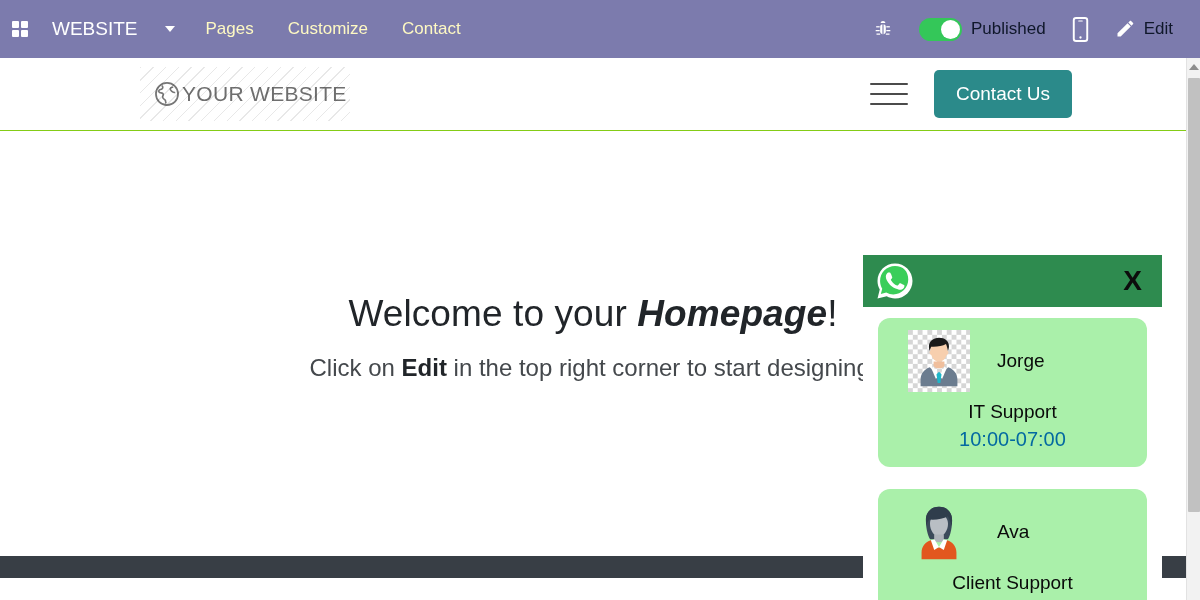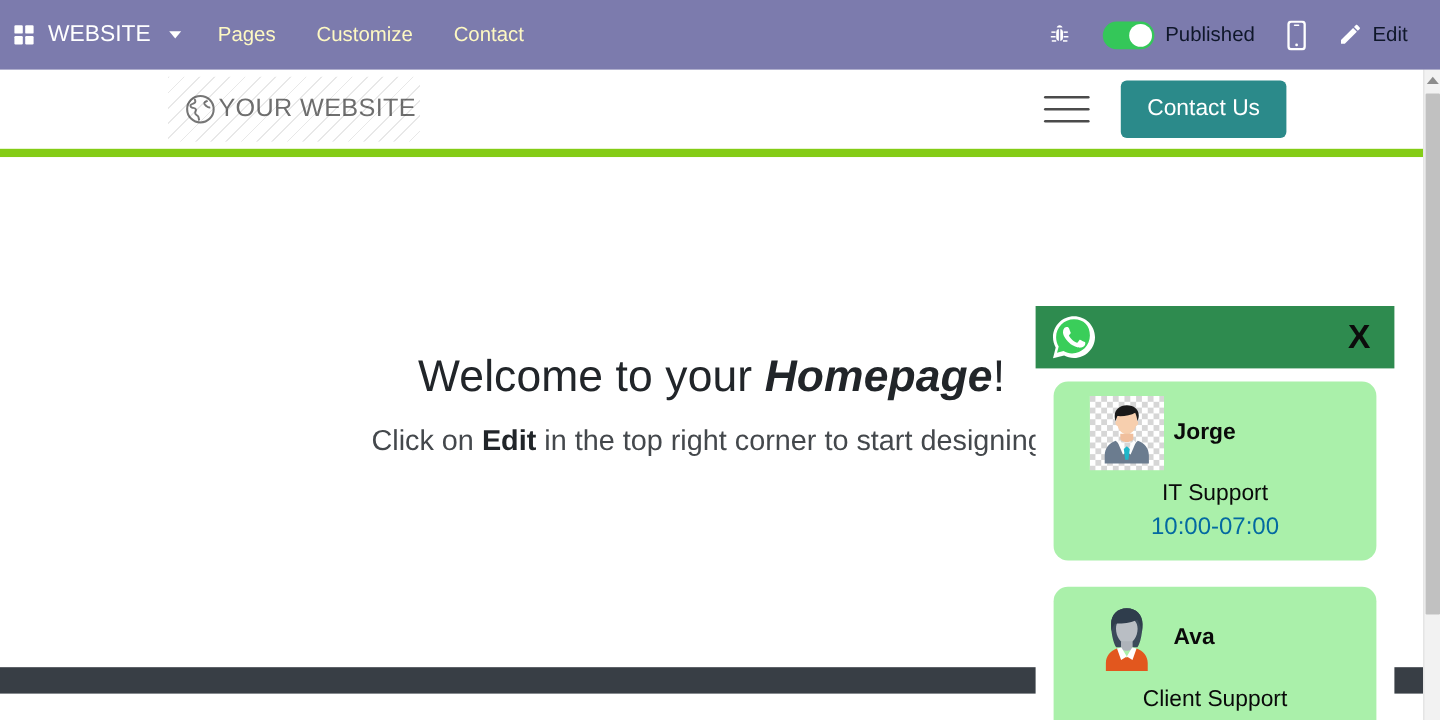--- a/index.html
+++ b/index.html
@@ -16,21 +16,21 @@
     width: 1200px; height: 58px;
     background: #7c7bad;
     display: flex; align-items: center;
     color: #ffffff;
     z-index: 40;
   }
   .eb-left { display: flex; align-items: center; height: 100%; }
   .eb-right { display: flex; align-items: center; height: 100%; margin-left: auto; padding-right: 14px; }
 
   .brand-btn {
-    display: flex; align-items: center; gap: 12px;
+    display: flex; align-items: center; gap: 24px;
     height: 100%; padding: 0 14px 0 12px;
     font-size: 19px; color: #fff; cursor: pointer;
     white-space: nowrap;
   }
   .grid-icon {
     display: inline-grid; grid-template-columns: 7px 7px; grid-template-rows: 7px 7px;
     gap: 2px; flex: none;
   }
   .grid-icon i { background: #fff; display: block; border-radius: 1px; }
   .caret-down {
@@ -72,21 +72,21 @@
   
   .site-wrap {
     position: absolute; top: 58px; left: 0;
     width: 1186px; height: 542px;
     background: #ffffff; overflow: hidden;
   }
   .site-header {
     position: relative;
     height: 73px; width: 100%;
     background: #ffffff;
-    border-bottom: 7px solid #84cc16;
+    border-bottom: 1px solid #84cc16;
     display: flex; align-items: center; padding-left: 32px;
   }
   .logo-block {
     margin-left: 122px;
     display: flex; align-items: center; gap: 2px;
     position: relative;
     padding: 14px 12px 14px 0;
   }
   .logo-hatch {
     position: absolute; left: -14px; top: 0; width: 210px; height: 100%;
@@ -178,23 +178,22 @@
   .chat-body {
     background: #ffffff; height: 293px;
     padding: 11px 15px 0 15px; overflow: hidden;
   }
   .agent-card {
     background: #aaf0aa; border-radius: 12px;
     padding: 12px 14px 16px 14px; margin-bottom: 22px;
     text-align: center; cursor: pointer;
   }
   .agent-top {
-    display: flex; align-items: center; justify-content: flex-start; gap: 8px;
+    display: flex; align-items: center; justify-content: flex-start; gap: 27px;
     padding-left: 16px;
-    font-weight: bold;
   }
   .agent-avatar { width: 62px; height: 62px; flex: none; }
   .agent-name { font-size: 19px; color: #0a0a0a; }
   .agent-role { font-size: 19px; color: #0a0a0a; margin-top: 9px; }
   .agent-hours { font-size: 20px; color: #0369a1; margin-top: 5px; }
 </style>
 </head>
 <body>
 
 <div class="editor-bar">

